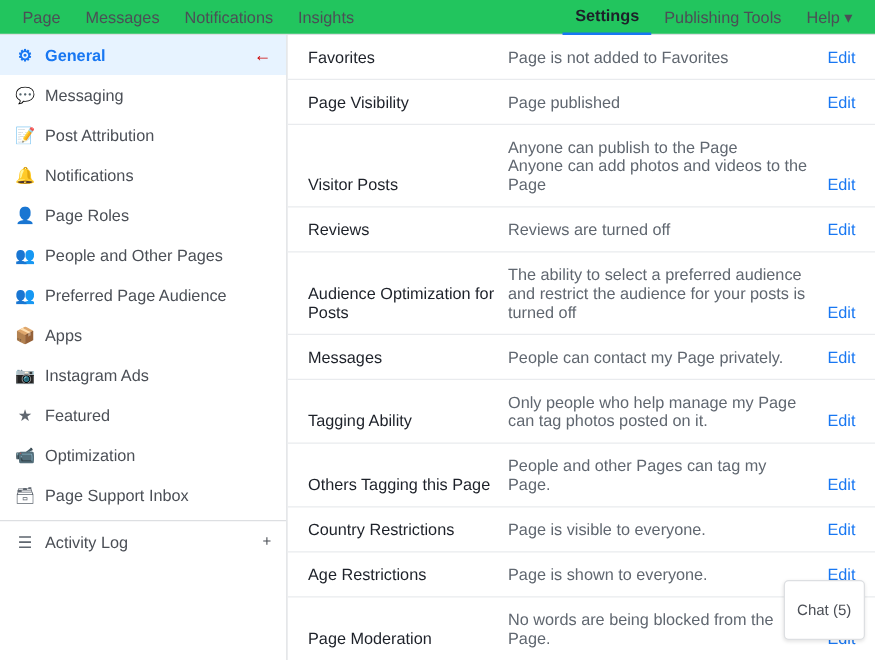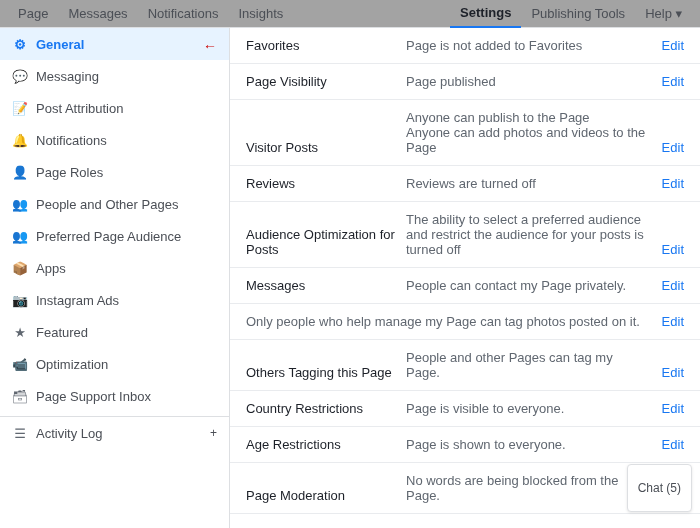--- a/index.html
+++ b/index.html
@@ -2,21 +2,21 @@
 <html><head>
   <meta charset="utf-8">
   <style>
     * { margin: 0; padding: 0; box-sizing: border-box; }
     body { font-family: -apple-system, BlinkMacSystemFont, 'Segoe UI', Helvetica, Arial, sans-serif; font-size: 13px; background: #f6f7f8; color: #1d2129; width: 700px; height: 528px; overflow: hidden; }
 
     
     .top-nav {
       display: flex;
       align-items: center;
-      background: #a3a3a3;
+      background: #22c55e;
       border-bottom: 1px solid #dddfe2;
       height: 28px;
       padding: 0 8px;
       position: relative;
     }
     .top-nav-item {
       padding: 0 10px;
       height: 28px;
       display: flex;
       align-items: center;
@@ -239,20 +239,21 @@
       <div class="settings-row-action"><a class="edit-link">Edit</a></div>
     </div>
 
     <div class="settings-row">
       <div class="settings-row-name">Messages</div>
       <div class="settings-row-value">People can contact my Page privately.</div>
       <div class="settings-row-action"><a class="edit-link">Edit</a></div>
     </div>
 
     <div class="settings-row">
+      <div class="settings-row-name">Tagging Ability</div>
       <div class="settings-row-value">Only people who help manage my Page can tag photos posted on it.</div>
       <div class="settings-row-action"><a class="edit-link">Edit</a></div>
     </div>
 
     <div class="settings-row">
       <div class="settings-row-name">Others Tagging this Page</div>
       <div class="settings-row-value">People and other Pages can tag my Page.</div>
       <div class="settings-row-action"><a class="edit-link">Edit</a></div>
     </div>
 

